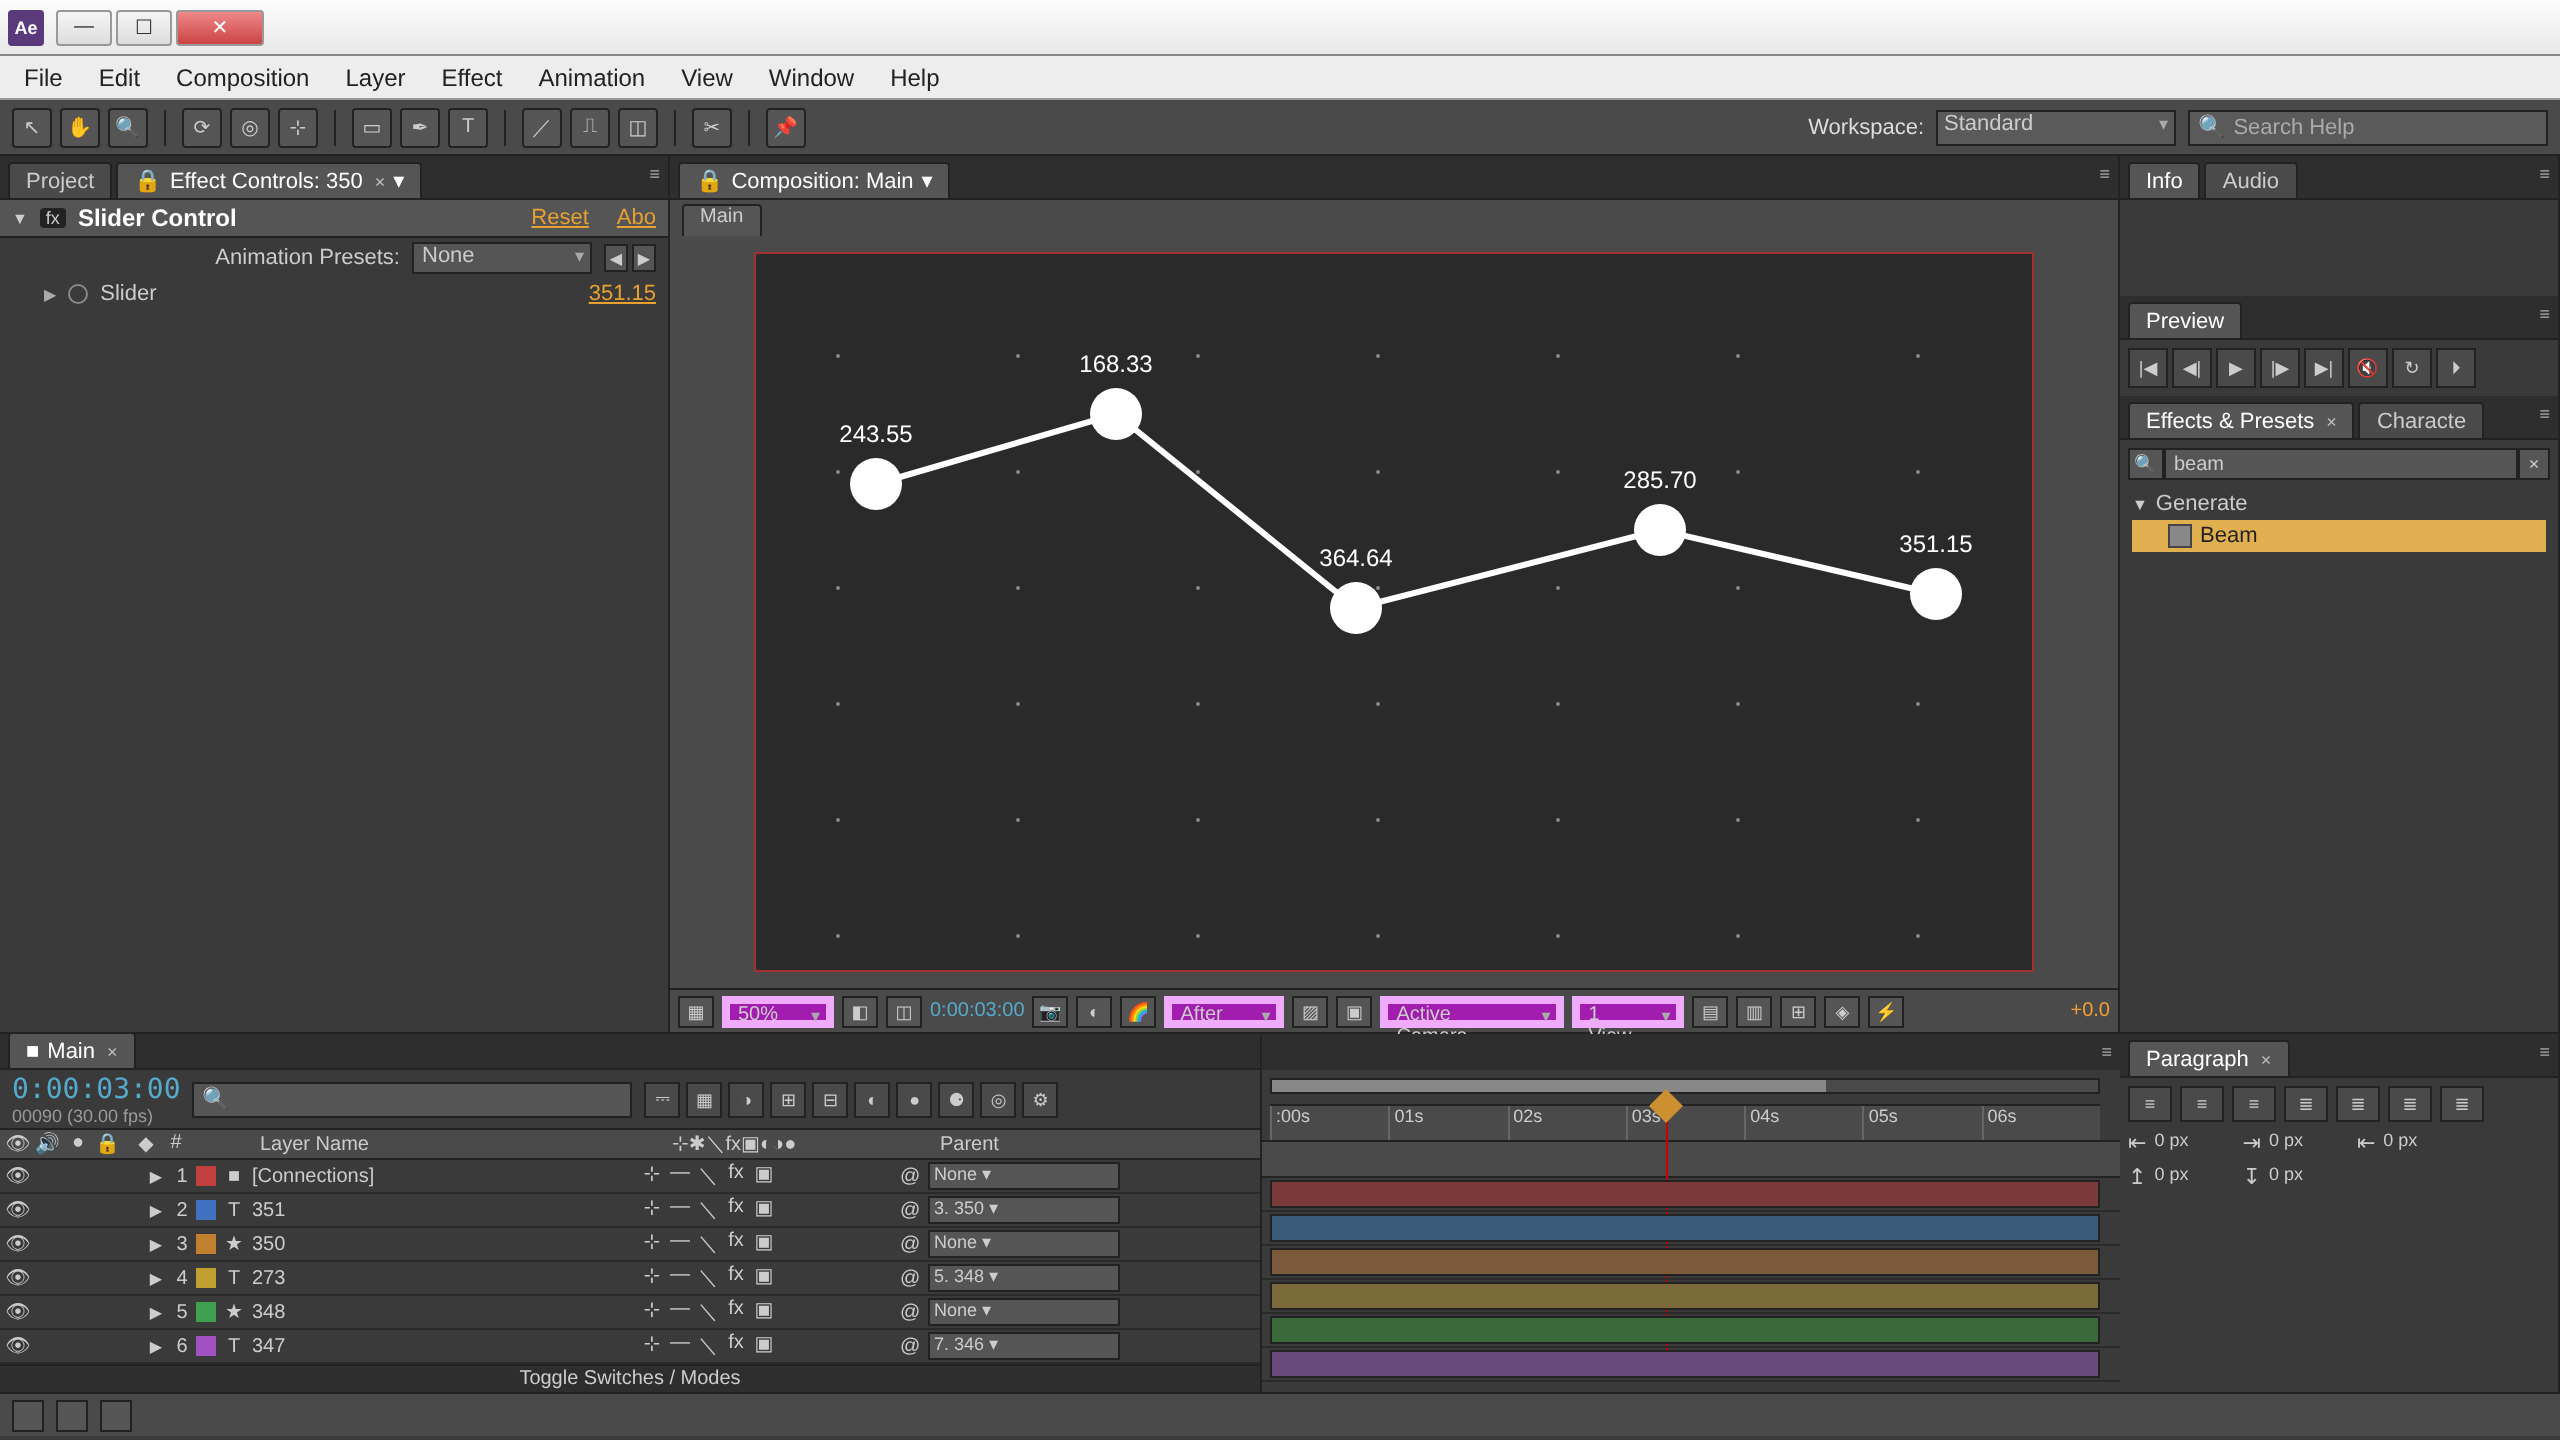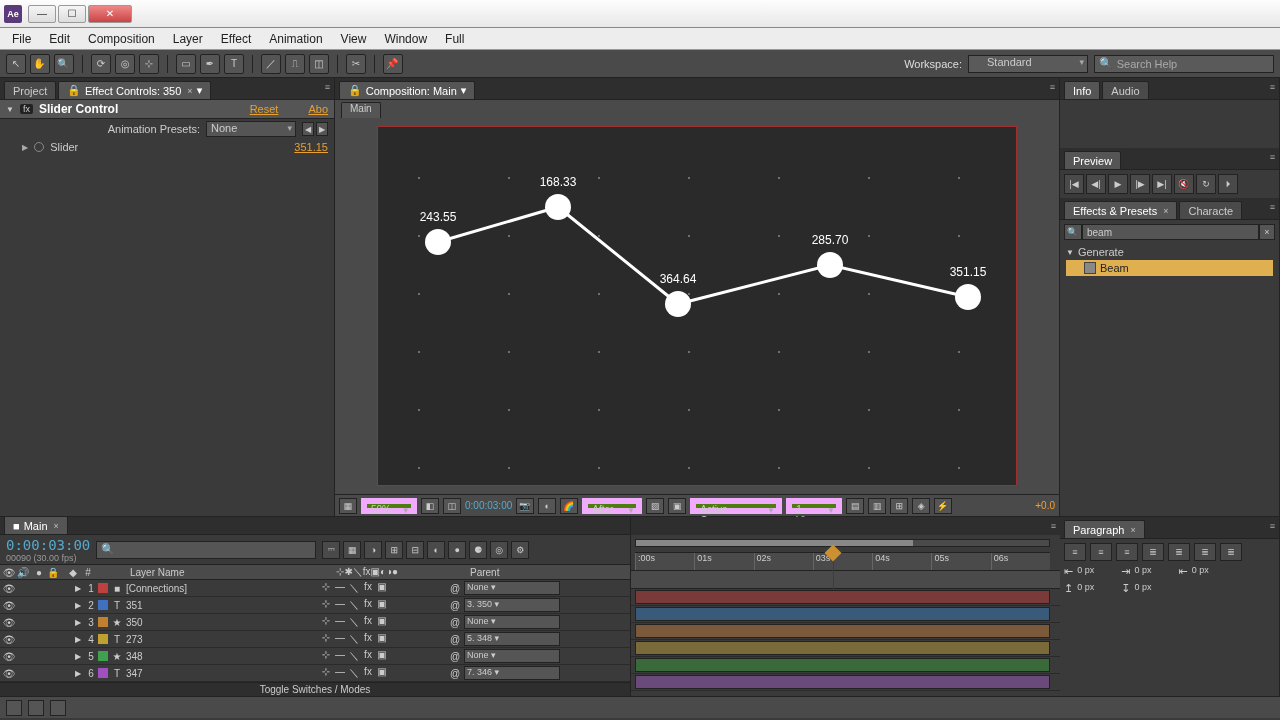--- a/index.html
+++ b/index.html
@@ -16,21 +16,21 @@
 
 .menubar { height: 22px; background: #ededed; display: flex; align-items: center; padding: 0 4px; border-bottom: 1px solid #999; gap: 2px;}
 .menubar .mitem { color: #222; padding: 2px 8px; font-size: 12px; }
 
 
 .toolbar { height: 28px; background: #4a4a4a; border-bottom: 1px solid #222; display: flex; align-items: center; padding: 0 6px; gap: 4px; }
 .toolbar .tbtn { width: 20px; height: 20px; background: #555; border: 1px solid #222; border-radius: 2px; display: flex; align-items: center; justify-content: center; color: #ccc; font-size: 10px; }
 .toolbar .sep { width: 1px; height: 18px; background: #222; margin: 0 4px; }
 .toolbar .ws { margin-left: auto; display: flex; align-items: center; gap: 6px; }
 .toolbar .ws .wlabel { color: #ddd; }
-.toolbar .ws .wsel { width: 120px; height: 18px; background: #5a5a5a; border: 1px solid #222; padding: 0 16px 0 18px; position: relative; }
+.toolbar .ws .wsel { width: 120px; height: 18px; background: #5a5a5a; border: 1px solid #222; padding: 0 16px 0 3px; position: relative; }
 .toolbar .search { width: 180px; height: 18px; background: #5a5a5a; border: 1px solid #222; display: flex; align-items: center; padding: 0 4px; color: #aaa; gap: 4px; }
 
 
 .row1 { display: flex; height: 438px; }
 .row2 { display: flex; height: 180px; border-top: 1px solid #222; }
 
 
 .panel { background: #3a3a3a; border-right: 1px solid #222; display: flex; flex-direction: column; }
 .panel-tabs { height: 22px; background: #2e2e2e; display: flex; align-items: flex-end; padding: 0 4px; gap: 2px; border-bottom: 1px solid #222; position: relative;}
 .tab { height: 18px; background: #4a4a4a; color: #ccc; padding: 1px 8px; border-radius: 2px 2px 0 0; border: 1px solid #222; border-bottom: none; font-size: 11px; display: flex; align-items: center; gap: 4px;}
@@ -38,21 +38,21 @@
 .tab .x { margin-left: 2px; opacity: .6; font-size: 9px; }
 .panel-menu-icon { position: absolute; right: 4px; top: 4px; color: #aaa; font-size: 9px; }
 
 
 .left-col { width: 335px; }
 .ec-header { padding: 2px 6px; background: #3a3a3a; font-size: 11px; }
 .ec-title { background: #555; padding: 2px 6px; display: flex; align-items: center; gap: 6px; border-bottom: 1px solid #222;}
 .ec-title .fx { background: #222; padding: 0 3px; font-size: 9px; border-radius: 2px;}
 .ec-title .name { font-weight: bold; color: #fff; font-size: 12px; }
 .ec-title .reset { margin-left: auto; color: #e8a030; text-decoration: underline; }
-.ec-title .about { color: #e8a030; margin-left: 24px; text-decoration: underline; }
+.ec-title .about { color: #e8a030; margin-left: 8px; text-decoration: underline; }
 .ec-row { padding: 2px 6px; display: flex; align-items: center; gap: 6px; }
 .ec-row .label { margin-left: auto; color: #ccc; }
 .ec-row .preset { width: 90px; height: 16px; background: #555; border: 1px solid #222; padding: 0 4px; }
 .ec-row .navbtns { display: flex; gap: 2px; }
 .ec-row .navbtn { width: 12px; height: 14px; background: #555; border: 1px solid #222; display:flex; align-items:center; justify-content:center; font-size:8px;}
 .slider-row { padding: 2px 6px 2px 22px; display: flex; align-items: center; gap: 6px;}
 .slider-row .tri { font-size: 8px; color: #aaa;}
 .slider-row .stop { width: 10px; height: 10px; border: 1px solid #888; border-radius: 50%; }
 .slider-row .val { margin-left: auto; color: #e8a030; text-decoration: underline; }
 
@@ -61,21 +61,21 @@
 .comp-sub { height: 18px; background: #4a4a4a; display:flex; align-items:flex-end; padding: 0 6px;}
 .comp-sub .subtab { background:#555; height:16px; padding:0 8px; border-radius:2px 2px 0 0; border:1px solid #222; border-bottom:none; font-size:10px;}
 .viewer { flex:1; background: #4a4a4a; position: relative; display:flex; align-items:center; justify-content:center;}
 .canvas { width: 640px; height: 360px; background: #2a2a2a; border: 1px solid #a03030; position: relative; overflow: hidden;}
 .canvas .dot { position:absolute; width:2px; height:2px; background:#888; border-radius:50%;}
 .canvas .node { position:absolute; width:26px; height:26px; background:#fff; border-radius:50%; transform:translate(-50%,-50%);}
 .canvas .nlabel { position:absolute; color:#fff; font-size:12px; transform:translate(-50%,-130%);}
 .canvas svg.lines { position:absolute; top:0; left:0; width:100%; height:100%;}
 .canvas .cursor { position:absolute; color:#fff; font-size:14px; transform:translate(-2px,-2px);}
 .viewer-bottom { height: 22px; background: #4a4a4a; border-top: 1px solid #222; display:flex; align-items:center; padding: 0 4px; gap: 4px;}
-.vb-sel { height:16px; background:#4d7c0f; border:6px solid #f0abfc; padding: 0 16px 0 4px; font-size:10px; position:relative;}
+.vb-sel { height:16px; background:#a21caf; border:4px solid #f0abfc; padding: 0 16px 0 4px; font-size:10px; position:relative;}
 .vb-btn { width:18px; height:16px; background:#555; border:1px solid #222; display:flex; align-items:center; justify-content:center; font-size:9px;}
 .vb-time { font-size: 10px; color:#5ac; }
 .vb-exp { margin-left:auto; color:#f5a030; font-size:10px;}
 
 
 .right-col { width: 220px; }
 .info-body { padding: 4px 8px; font-size: 10px; display: flex; gap: 8px; align-items:center; border-bottom:1px solid #222;}
 .info-body .swatch { width:24px; height:24px; background:#fff; border:1px solid #222;}
 .info-rgba div { line-height: 13px; }
 .info-xy { margin-left:auto; text-align:left;}
@@ -163,21 +163,21 @@
 
 <div class="menubar">
   <span class="mitem">File</span>
   <span class="mitem">Edit</span>
   <span class="mitem">Composition</span>
   <span class="mitem">Layer</span>
   <span class="mitem">Effect</span>
   <span class="mitem">Animation</span>
   <span class="mitem">View</span>
   <span class="mitem">Window</span>
-  <span class="mitem">Full</span>
+  <span class="mitem">Help</span>
 </div>
 
 <div class="toolbar">
   <div class="tbtn">↖</div>
   <div class="tbtn">✋</div>
   <div class="tbtn">🔍</div>
   <div class="sep"></div>
   <div class="tbtn">⟳</div>
   <div class="tbtn">◎</div>
   <div class="tbtn">⊹</div>

